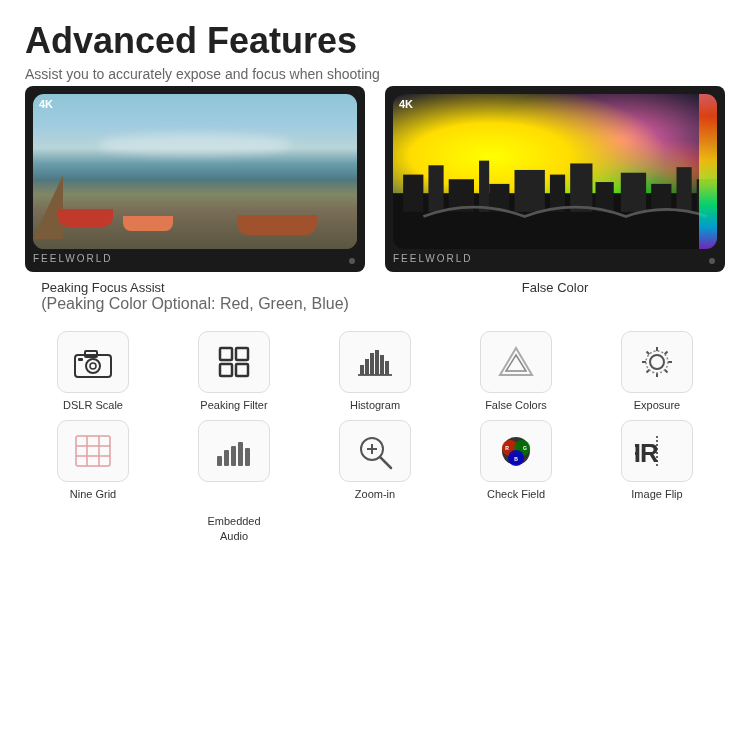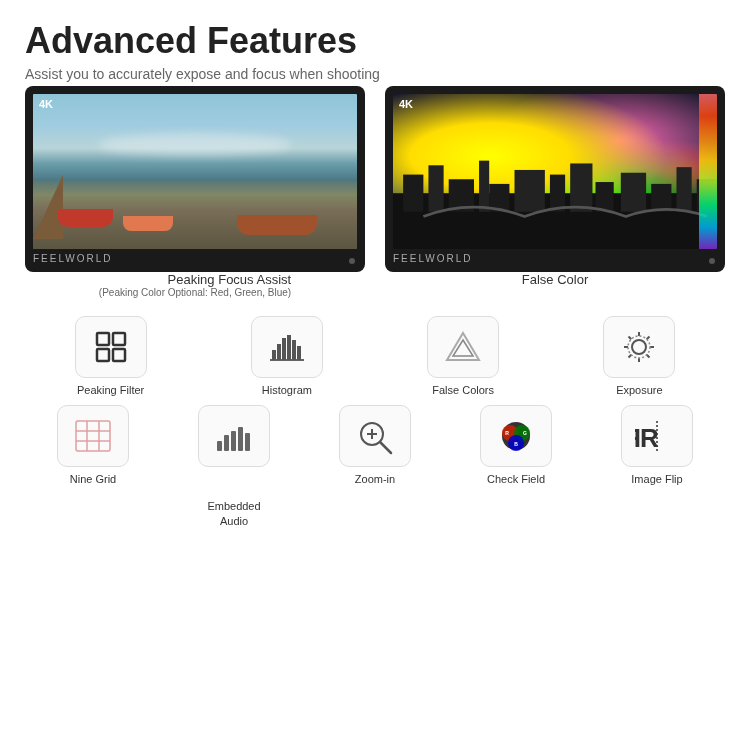--- a/index.html
+++ b/index.html
@@ -50,21 +50,21 @@
       width: 100%;
       background: #1a1a1a;
       border-radius: 8px;
       padding: 8px;
       position: relative;
     }
 
     .monitor-screen {
       width: 100%;
       height: 155px;
-      border-radius: 1px;
+      border-radius: 11px;
       overflow: hidden;
       position: relative;
     }
 
     .monitor-label-4k {
       position: absolute;
       top: 4px;
       left: 6px;
       color: white;
       font-size: 11px;
@@ -100,26 +100,27 @@
       inset: 0;
       background: 
         radial-gradient(ellipse at 30% 40%, #ffff00 0%, #ffdd00 25%, transparent 55%),
         radial-gradient(ellipse at 70% 30%, #ff69b4 0%, transparent 40%),
         radial-gradient(ellipse at 60% 60%, #00ff00 0%, #00cc00 20%, transparent 45%),
         radial-gradient(ellipse at 80% 50%, #ff4500 0%, transparent 30%),
         linear-gradient(180deg, #1a1a2e 0%, #16213e 40%, #0f3460 60%, #1a3a1a 100%);
     }
 
     .monitor-caption {
-      text-align: right;
+      text-align: left;
+      margin-top: 8px;
       font-size: 13px;
       color: #333;
     }
     .monitor-caption-sub {
-      font-size: 10px;
+      font-size: 16px;
       color: #666;
     }
 
     
     .icons-section {
       display: flex;
       flex-direction: column;
       gap: 8px;
       margin-top: 8px;
     }
@@ -305,20 +306,33 @@
         <div>False Color</div>
       </div>
     </div>
 
   </div>
 
   <div class="icons-section">
 
     <div class="icons-row">
 
+      <div class="icon-item">
+        <div class="icon-box">
+          <svg width="44" height="38" viewBox="0 0 44 38">
+
+            <rect x="4" y="12" width="36" height="22" rx="3" fill="none" stroke="#333" stroke-width="2"></rect>
+            <rect x="14" y="8" width="12" height="6" rx="1" fill="none" stroke="#333" stroke-width="2"></rect>
+            <circle cx="22" cy="23" r="7" fill="none" stroke="#333" stroke-width="2"></circle>
+            <circle cx="22" cy="23" r="3" fill="none" stroke="#333" stroke-width="1.5"></circle>
+            <rect x="7" y="15" width="5" height="3" rx="1" fill="#333"></rect>
+          </svg>
+        </div>
+        <span class="icon-label">DSLR Scale</span>
+      </div>
 
       <div class="icon-item">
         <div class="icon-box">
           <svg width="44" height="38" viewBox="0 0 44 38">
 
             <rect x="8" y="5" width="12" height="12" rx="1" fill="none" stroke="#333" stroke-width="2.5"></rect>
             <rect x="8" y="21" width="12" height="12" rx="1" fill="none" stroke="#333" stroke-width="2.5"></rect>
             <rect x="24" y="5" width="12" height="12" rx="1" fill="none" stroke="#333" stroke-width="2.5"></rect>
             <rect x="24" y="21" width="12" height="12" rx="1" fill="none" stroke="#333" stroke-width="2.5"></rect>
           </svg>

